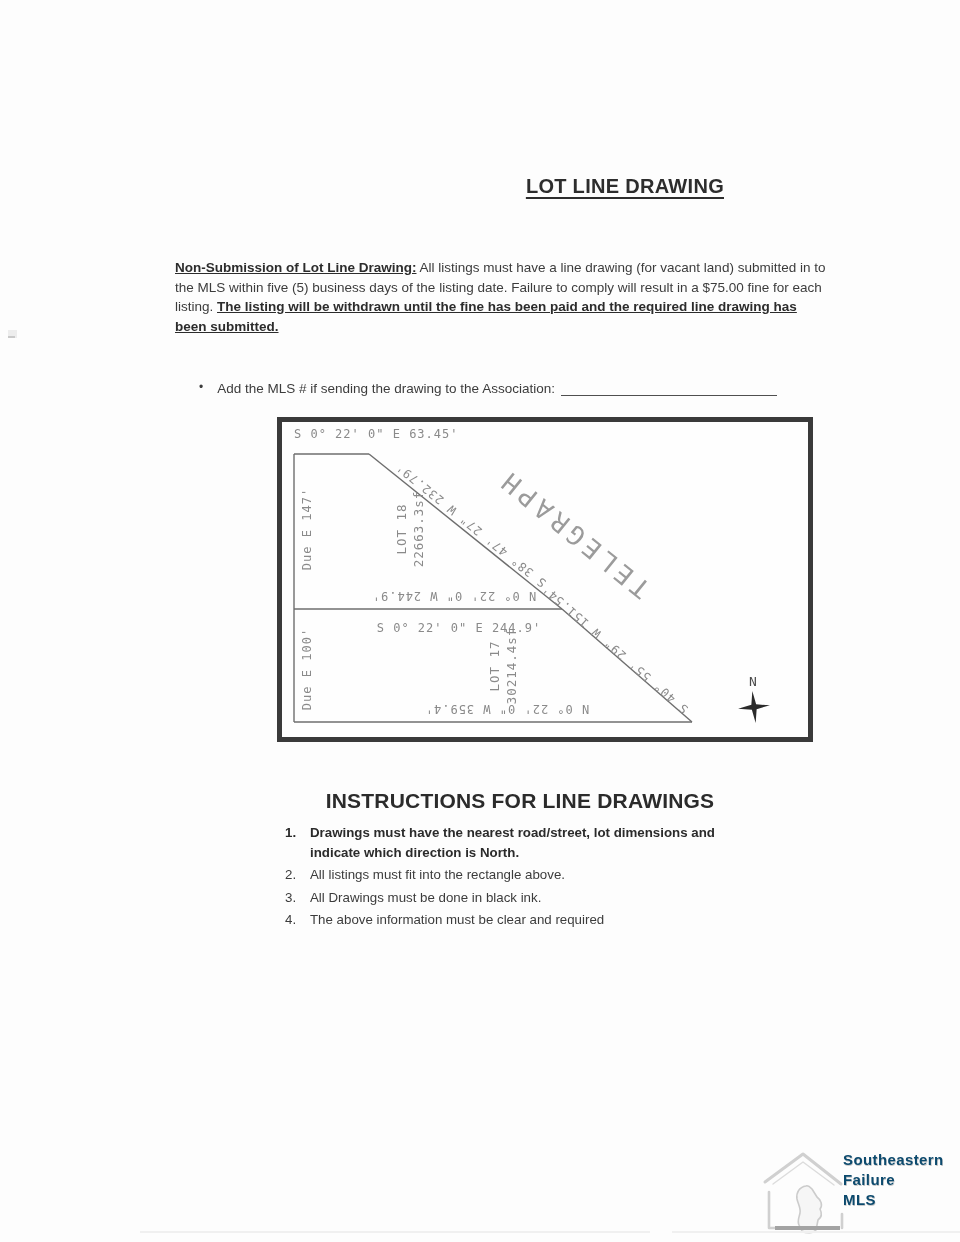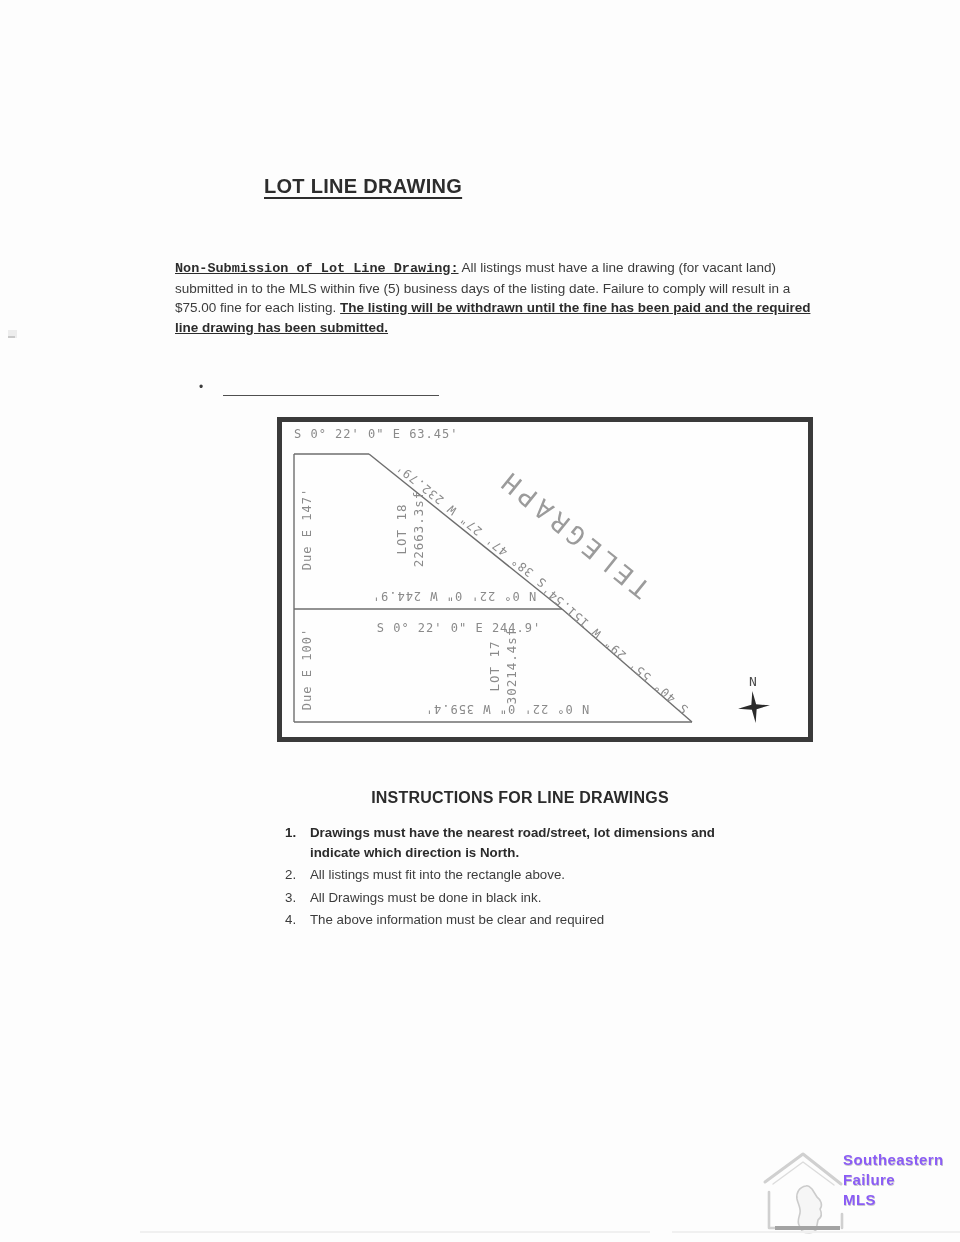--- a/index.html
+++ b/index.html
@@ -6,31 +6,31 @@
   body{
     width:960px;height:1242px;position:relative;overflow:hidden;
     background:#fdfdfd;
     font-family:"Liberation Sans",sans-serif;
     color:#3a3a3a;
   }
   .abs{position:absolute;}
 
   
   .doc-title{
-    left:264px;top:175px;width:460px;text-align:left;
+    left:264px;top:175px;width:460px;text-align:right;
     font-size:20px;font-weight:bold;color:#2d2d2d;
     text-decoration:underline;text-underline-offset:4px;letter-spacing:0.3px;
   }
 
   
   .policy{
     left:175px;top:258px;width:652px;
     font-size:13.5px;line-height:19.5px;color:#3c3c3c;text-align:left;
   }
-  .policy .lbl{font-weight:bold;color:#2c2c2c;text-decoration:underline;font-family:Liberation Mono, monospace;}
+  .policy .lbl{font-weight:bold;color:#2c2c2c;text-decoration:underline;}
   .policy .emph{font-weight:bold;color:#2c2c2c;text-decoration:underline;}
 
   
   .mls-note{left:199px;top:378px;font-size:13.5px;color:#3c3c3c;display:flex;align-items:flex-end;}
   .mls-note .bullet{margin-right:14px;font-size:12px;line-height:18px;}
   .mls-note .blank{display:inline-block;width:216px;border-bottom:1.4px solid #4f4f4f;height:15px;margin-left:6px;}
 
   
   .draw-box{
     left:277px;top:417px;width:526px;height:315px;
@@ -49,51 +49,52 @@
   .r221{transform:translate(-50%,-50%) rotate(221deg);}
   .lotlabel{text-align:center;line-height:17px;font-size:12.5px;}
   .road{
     font-size:26px;letter-spacing:5px;color:#9b9b9b;font-weight:normal;
   }
   .compass-n{font-size:13px;color:#4a4a4a;letter-spacing:0;}
 
   
   .instr-head{
     left:280px;top:789px;width:480px;text-align:center;
-    font-size:16px;font-weight:bold;color:#2b2b2b;letter-spacing:0.2px;
+    font-size:21px;font-weight:bold;color:#2b2b2b;letter-spacing:0.2px;
   }
   .instr-list{left:285px;top:823px;width:486px;font-size:13.3px;color:#3c3c3c;}
   .instr-row{display:flex;margin-bottom:3px;line-height:19.5px;}
   .instr-row .num{width:16px;flex:0 0 auto;margin-right:9px;}
   .instr-row .txt{width:458px;}
   .instr-row.bold .num,.instr-row.bold .txt{font-weight:bold;color:#2b2b2b;}
 
   
   .logo-wrap{left:752px;top:1140px;width:205px;height:95px;}
   .logo-text{
     position:absolute;left:91px;top:10px;
     font-size:15px;font-weight:bold;line-height:20px;
-    color:#8b5cf6;letter-spacing:0.4px;
+    color:#0c4a6e;letter-spacing:0.4px;
     text-shadow:0.6px 0.6px 0 #c9c9c9;
   }
 
   
   .artifact{background:#f0f0f0;}
 </style>
 </head>
 <body>
 
 <div class="abs doc-title">LOT LINE DRAWING</div>
 
 <div class="abs policy">
   <span class="lbl">Non-Submission of Lot Line Drawing:</span><span>  All listings must have a line drawing (for vacant land) submitted in to the MLS within five (5) business days of the listing date. Failure to comply will result in a $75.00 fine for each listing. </span><span class="emph">The listing will be withdrawn until the fine has been paid and the required line drawing has been submitted.</span>
 </div>
 
 <div class="abs mls-note">
   <span class="bullet">•</span>
+  <span>Add the MLS # if sending the drawing to the Association:</span>
   <span class="blank"></span>
 </div>
 
 <div class="abs draw-box">
   <svg class="lines" width="526" height="315" viewBox="0 0 526 315">
     <g stroke="#6e6e6e" stroke-width="1.4" fill="none">
       <line x1="12" y1="32" x2="87" y2="32"></line>
       <line x1="12" y1="32" x2="12" y2="300"></line>
       <line x1="87" y1="32" x2="280" y2="187"></line>
       <line x1="12" y1="187" x2="280" y2="187"></line>

